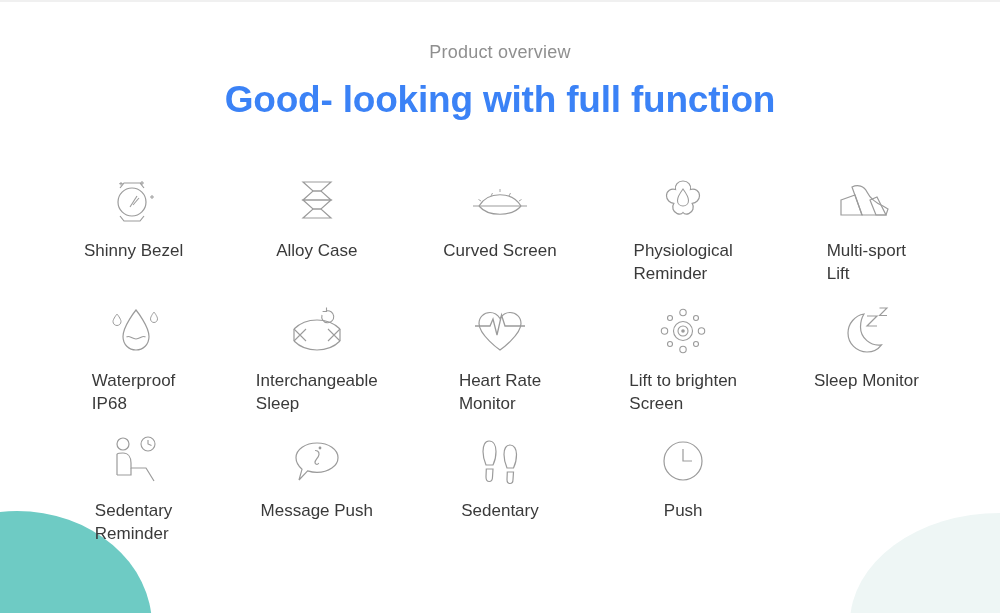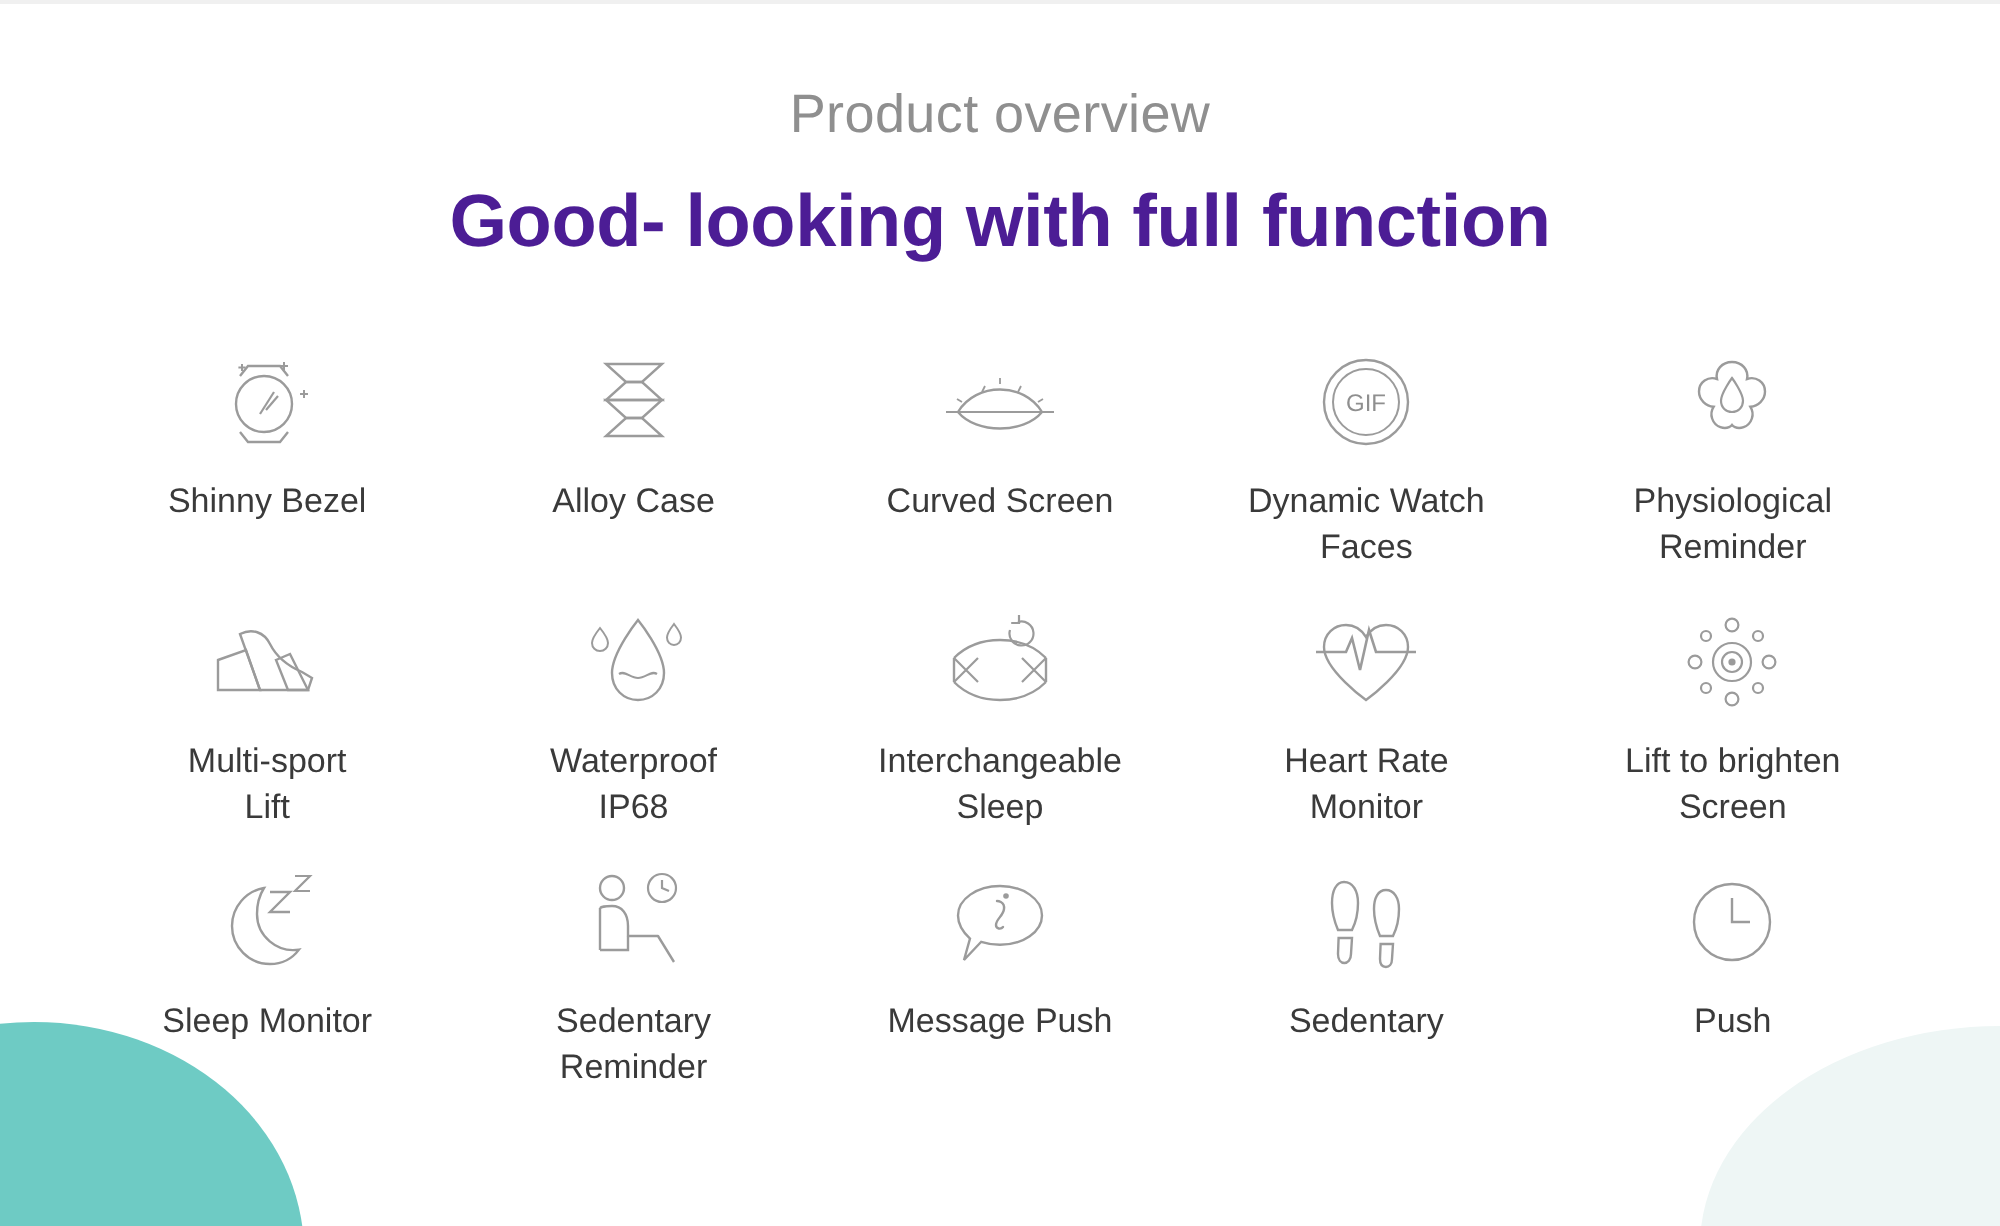--- a/index.html
+++ b/index.html
@@ -52,31 +52,31 @@
 
   
   .head-wrap {
     position: absolute;
     top: 41px; left: 0;
     width: 1000px;
     text-align: center;
     z-index: 3;
   }
   .eyebrow {
-    font-size: 27px;
+    font-size: 18px;
     color: #8f8f8f;
     font-weight: 400;
     letter-spacing: 0.2px;
     line-height: 1.25;
   }
   .headline {
     margin-top: 14px;
     font-size: 37px;
     font-weight: bold;
-    color: #4c1d95;
+    color: #3b82f6;
     letter-spacing: -0.2px;
     line-height: 1.2;
   }
 
   
   .grid {
     position: absolute;
     top: 172px;
     left: 42px;
     width: 916px;
@@ -97,21 +97,20 @@
     height: 58px;
     display: flex;
     align-items: center;
     justify-content: center;
   }
   .icon-box svg { display: block; overflow: visible; }
   .label {
     margin-top: 10px;
     font-size: 17px;
     color: #3a3a3a;
-    text-align: center;
     line-height: 1.35;
     max-width: 180px;
     white-space: pre-line;
     font-weight: 400;
   }
 </style>
 </head>
 <body>
 
 <div id="page">
@@ -161,31 +160,20 @@
           <path d="M10 27 C19 12, 43 12, 52 27"></path>
           <path d="M10 27 C19 38, 43 38, 52 27"></path>
           <path d="M4 27 H58" stroke-width="1"></path>
           <path d="M22 17 l1.5 -3 M31 13 l0 -3 M40 17 l1.5 -3" stroke-width="0.9"></path>
           <path d="M12 22 l-2.5 -1.5 M50 22 l2.5 -1.5" stroke-width="0.9"></path>
         </svg>
       </div>
       <div class="label">Curved Screen</div>
     </div>
 
-    <div class="cell">
-      <div class="icon-box">
-        <svg width="52" height="52" viewBox="0 0 52 52" fill="none" stroke="#9b9b9b" stroke-width="1.2">
-          <circle cx="26" cy="26" r="21"></circle>
-          <circle cx="26" cy="26" r="16.5" stroke-width="1"></circle>
-          <text x="26" y="30.5" font-family="Liberation Sans, sans-serif" font-size="12" fill="#8f8f8f" stroke="none" text-anchor="middle">GIF</text>
-        </svg>
-      </div>
-      <div class="label">Dynamic Watch
-Faces</div>
-    </div>
 
     <div class="cell">
       <div class="icon-box">
         <svg width="52" height="50" viewBox="0 0 52 50" fill="none" stroke="#9b9b9b" stroke-width="1.2">
           <path d="M26 5
                    C31 5, 34.5 9, 33.5 13.5
                    C38 12, 42.5 15, 42.5 19.8
                    C42.5 24, 39 27, 35.2 27.4
                    C37.5 31, 36 36, 31.8 37.6
                    C28 39, 26 36.5, 26 36.5

